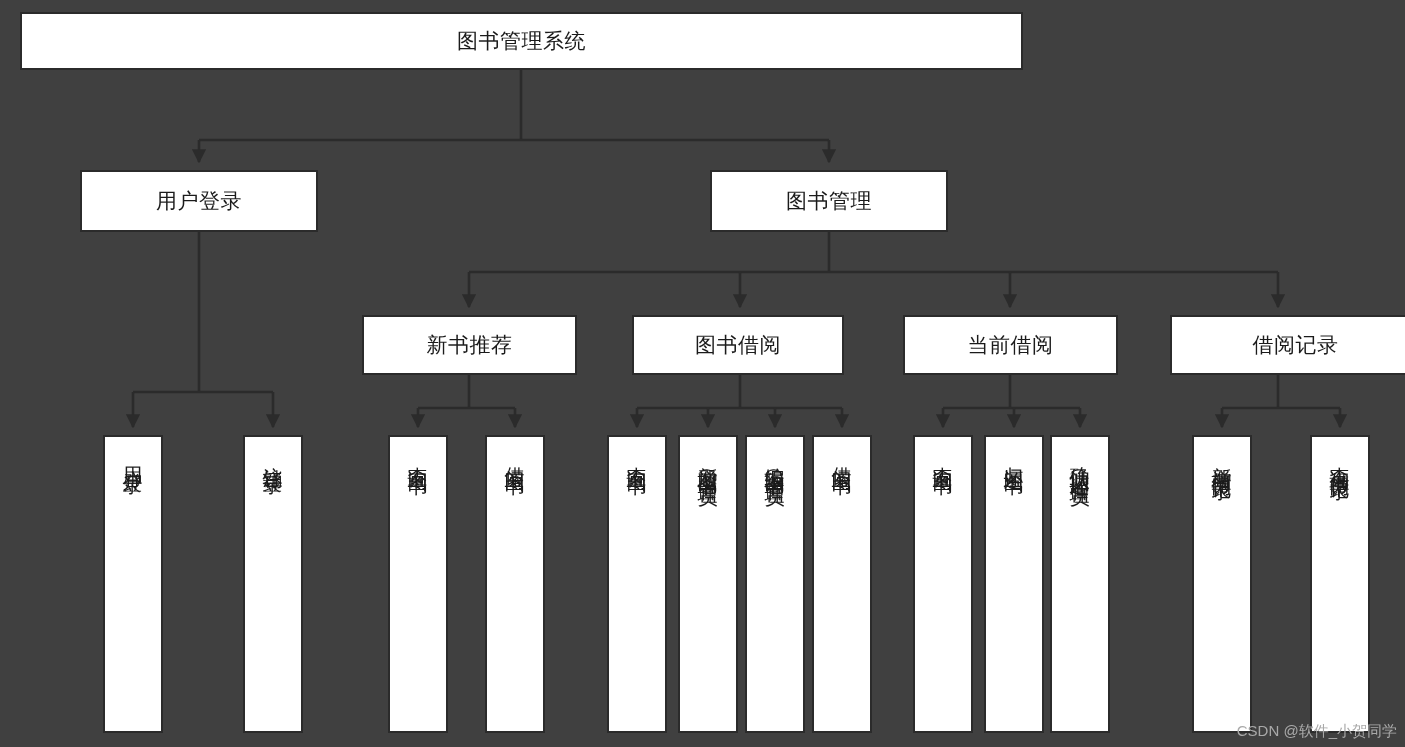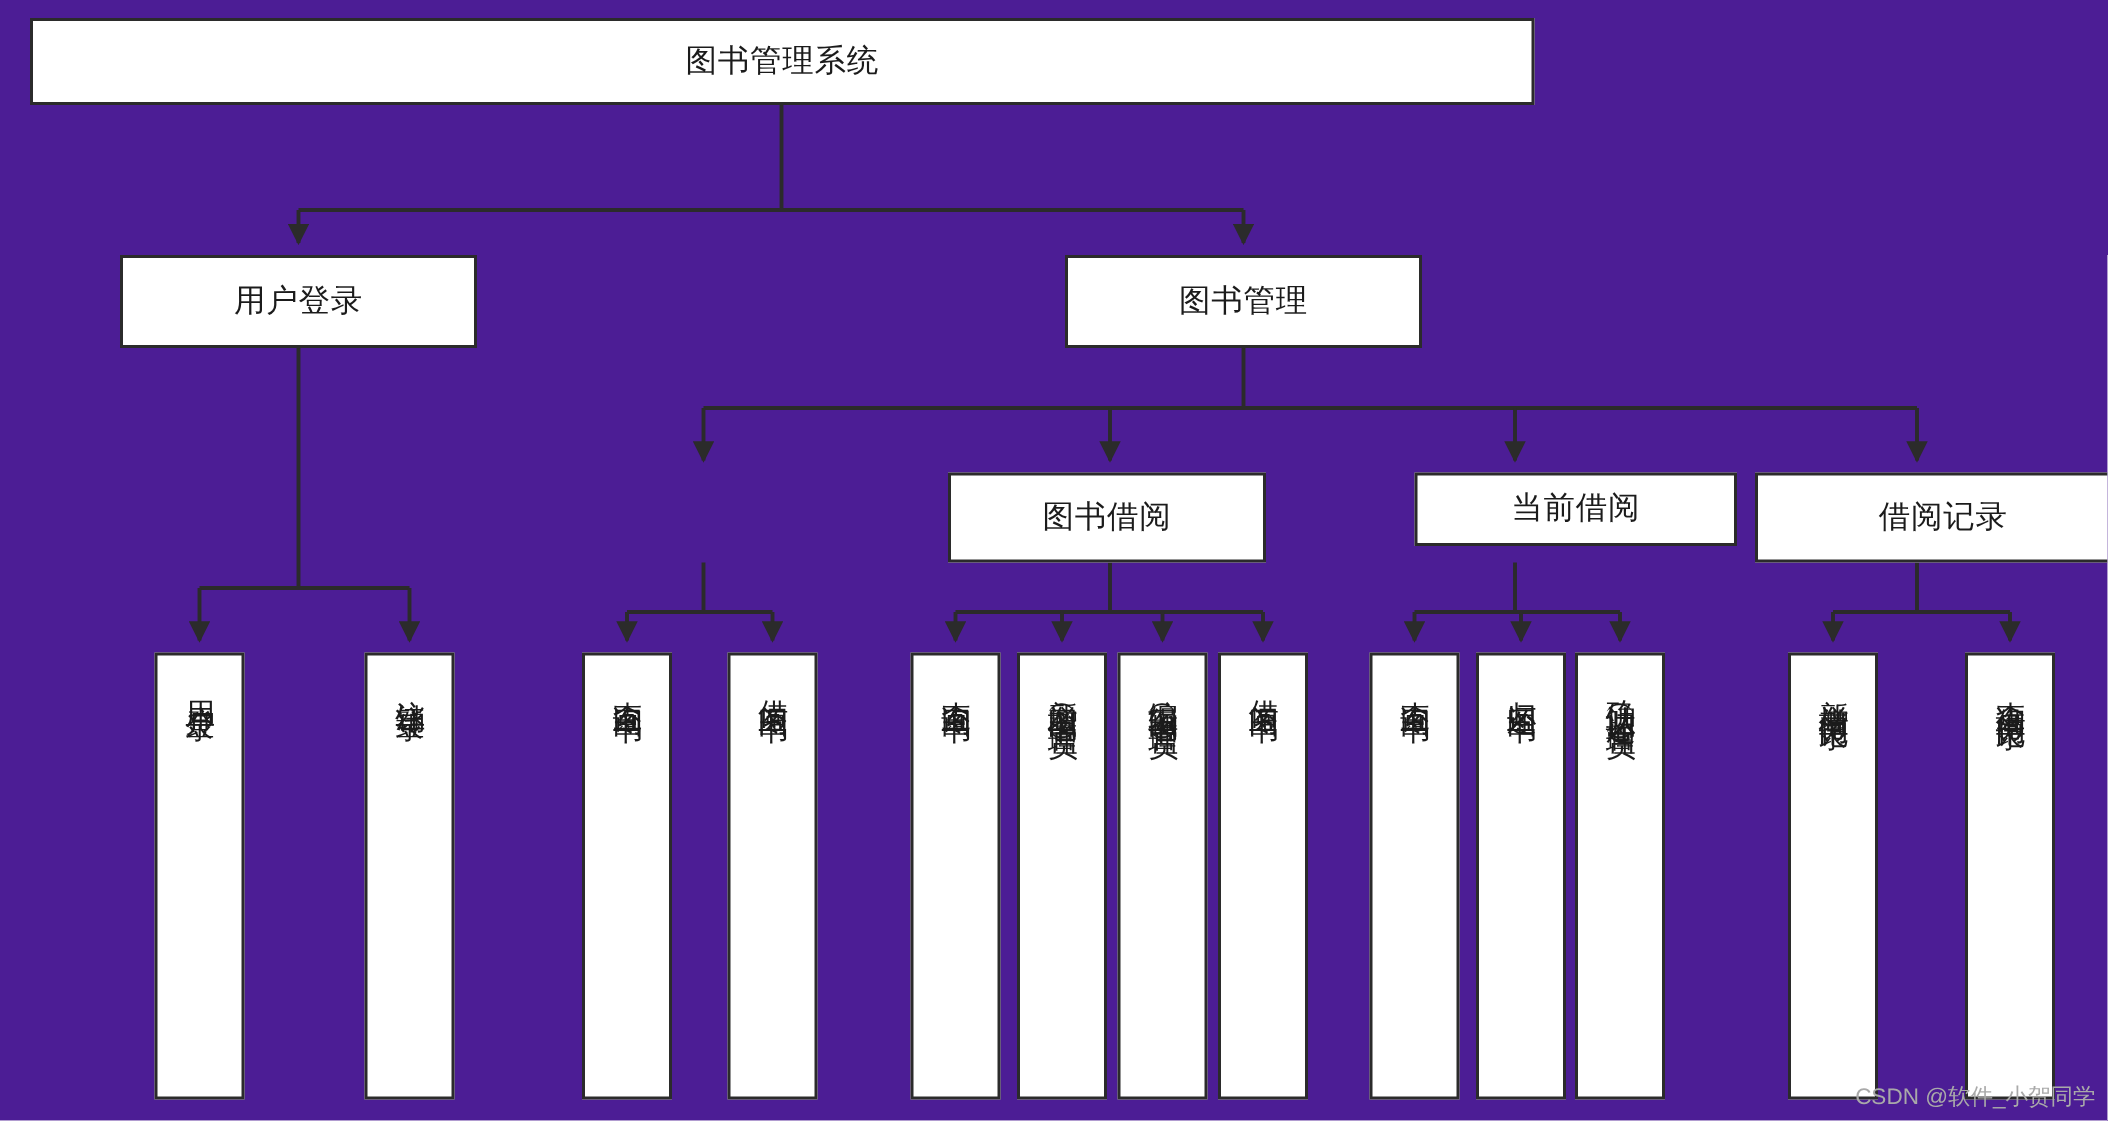--- a/index.html
+++ b/index.html
@@ -67,21 +67,21 @@
     color: #a9a9a9;
     z-index: 5;
     white-space: nowrap;
     font-family: "Liberation Sans", "DejaVu Sans", sans-serif;
     text-align: center;
   }
 </style>
 </head>
 <body>
 
-<div id="canvas" style="background: #4c1d95;">
+<div id="canvas" style="background: #404040;">
 
   <svg id="edges" viewBox="0 0 1405 747" xmlns="http://www.w3.org/2000/svg">
     <defs>
       <marker id="arrow" viewBox="0 0 10 10" refX="9" refY="5" markerWidth="5.5" markerHeight="5.5" orient="auto-start-reverse">
         <path d="M 0 0 L 10 5 L 0 10 z" fill="#2b2b2b"></path>
       </marker>
     </defs>
     <g stroke="#2b2b2b" stroke-width="2.6" fill="none" stroke-linecap="butt">
 
       <path d="M 521 70 L 521 140"></path>
@@ -130,24 +130,27 @@
     <span class="node-label">图书管理系统</span>
   </div>
 
   <div class="node" id="node-l2-0" style="left: 80px; top: 170px; width: 238px; height: 62px; background: rgb(255, 255, 255); border-color: rgb(43, 43, 43);">
     <span class="node-label">用户登录</span>
   </div>
   <div class="node" id="node-l2-1" style="left: 710px; top: 170px; width: 238px; height: 62px; background: rgb(255, 255, 255); border-color: rgb(43, 43, 43); align-items: center;">
     <span class="node-label">图书管理</span>
   </div>
 
+  <div class="node" id="node-l3-0" style="left: 362px; top: 315px; width: 215px; height: 60px; background: rgb(255, 255, 255); border-color: rgb(43, 43, 43);">
+    <span class="node-label">新书推荐</span>
+  </div>
   <div class="node" id="node-l3-1" style="left: 632px; top: 315px; width: 212px; height: 60px; background: rgb(255, 255, 255); border-color: rgb(43, 43, 43);">
     <span class="node-label">图书借阅</span>
   </div>
-  <div class="node" id="node-l3-2" style="left: 903px; top: 315px; width: 215px; height: 49px; background: rgb(255, 255, 255); border-color: rgb(43, 43, 43); margin-left: 40px;">
+  <div class="node" id="node-l3-2" style="left: 903px; top: 315px; width: 215px; height: 60px; background: rgb(255, 255, 255); border-color: rgb(43, 43, 43);">
     <span class="node-label">当前借阅</span>
   </div>
   <div class="node" id="node-l3-3" style="left: 1170px; top: 315px; width: 251px; height: 60px; background: rgb(255, 255, 255); border-color: rgb(43, 43, 43);">
     <span class="node-label">借阅记录</span>
   </div>
 
   <div class="node leaf" id="node-leaf-0" style="left: 103px; top: 435px; width: 60px; height: 298px; background: rgb(255, 255, 255); border-color: rgb(43, 43, 43);">
     <span class="node-label">用户登录</span>
   </div>
   <div class="node leaf" id="node-leaf-1" style="left: 243px; top: 435px; width: 60px; height: 298px; background: rgb(255, 255, 255); border-color: rgb(43, 43, 43);">

